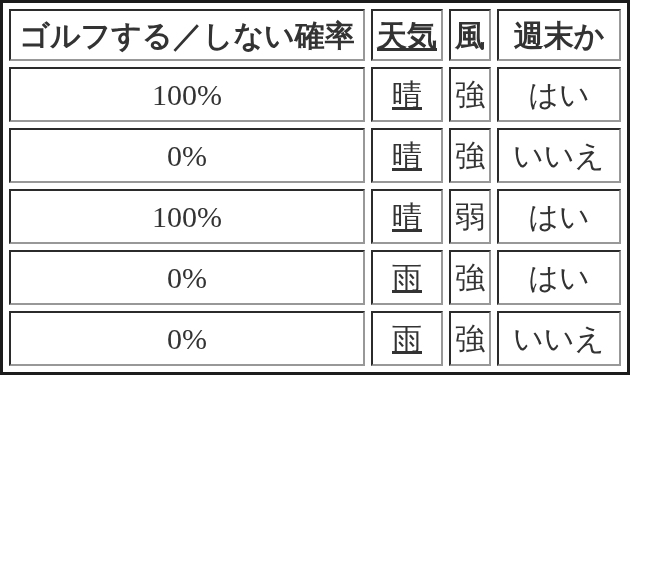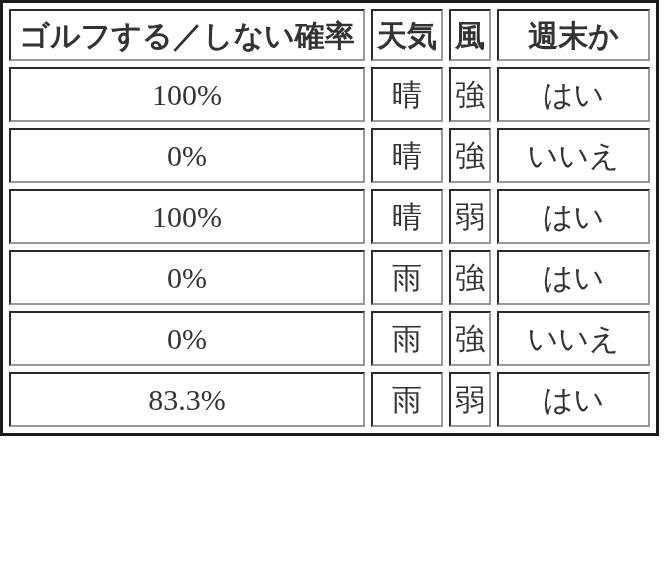--- a/index.html
+++ b/index.html
@@ -31,23 +31,23 @@
     padding:0 4px;
     font-size:30px;
     line-height:1.1;
     background:var(--background);
     overflow:hidden;
     white-space:nowrap;
   }
   th{height:52px;font-weight:bold;}
   td{height:55px;font-weight:normal;}
   .col-0{width:356px;}
-  .col-1{width:70px;}
+  .col-1{width:70px;text-decoration:underline;}
   .col-2{width:42px;}
-  .col-3{width:153px;margin-left:48px;}
+  .col-3{width:124px;margin-left:48px;}
 </style>
 </head>
 <body>
 
 <table class="golf-table">
   <thead>
     <tr>
         <th class="col-0">ゴルフする／しない確率</th>
         <th class="col-1">天気</th>
         <th class="col-2">風</th>
@@ -78,20 +78,14 @@
         <td class="col-1">雨</td>
         <td class="col-2">強</td>
         <td class="col-3">はい</td>
       </tr>
       <tr>
         <td class="col-0">0%</td>
         <td class="col-1">雨</td>
         <td class="col-2">強</td>
         <td class="col-3">いいえ</td>
       </tr>
-      <tr>
-        <td class="col-0">83.3%</td>
-        <td class="col-1">雨</td>
-        <td class="col-2">弱</td>
-        <td class="col-3">はい</td>
-      </tr>
     </tbody>
 </table>
 
 </body></html>

